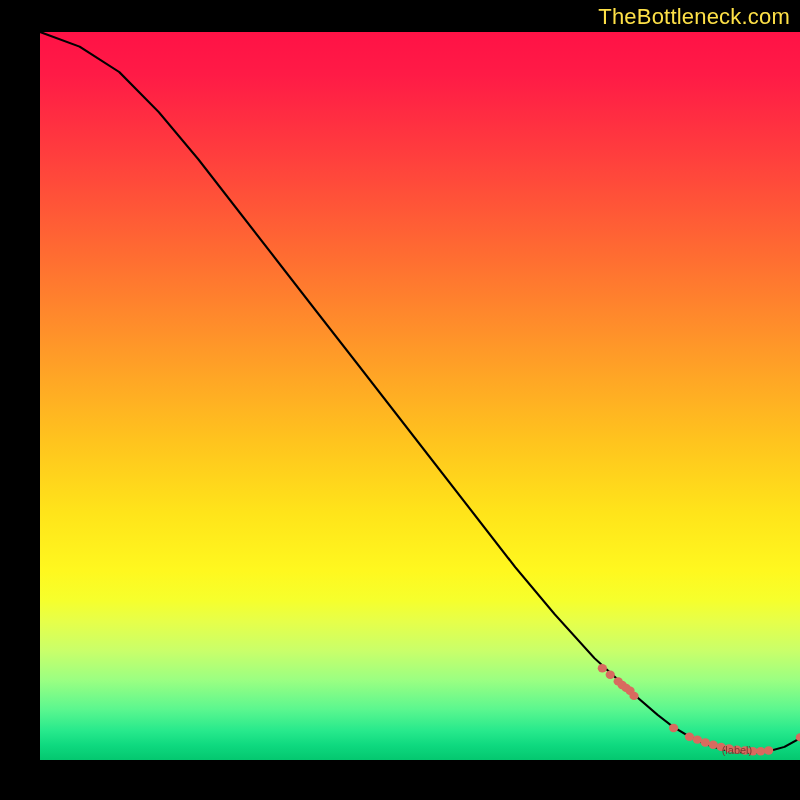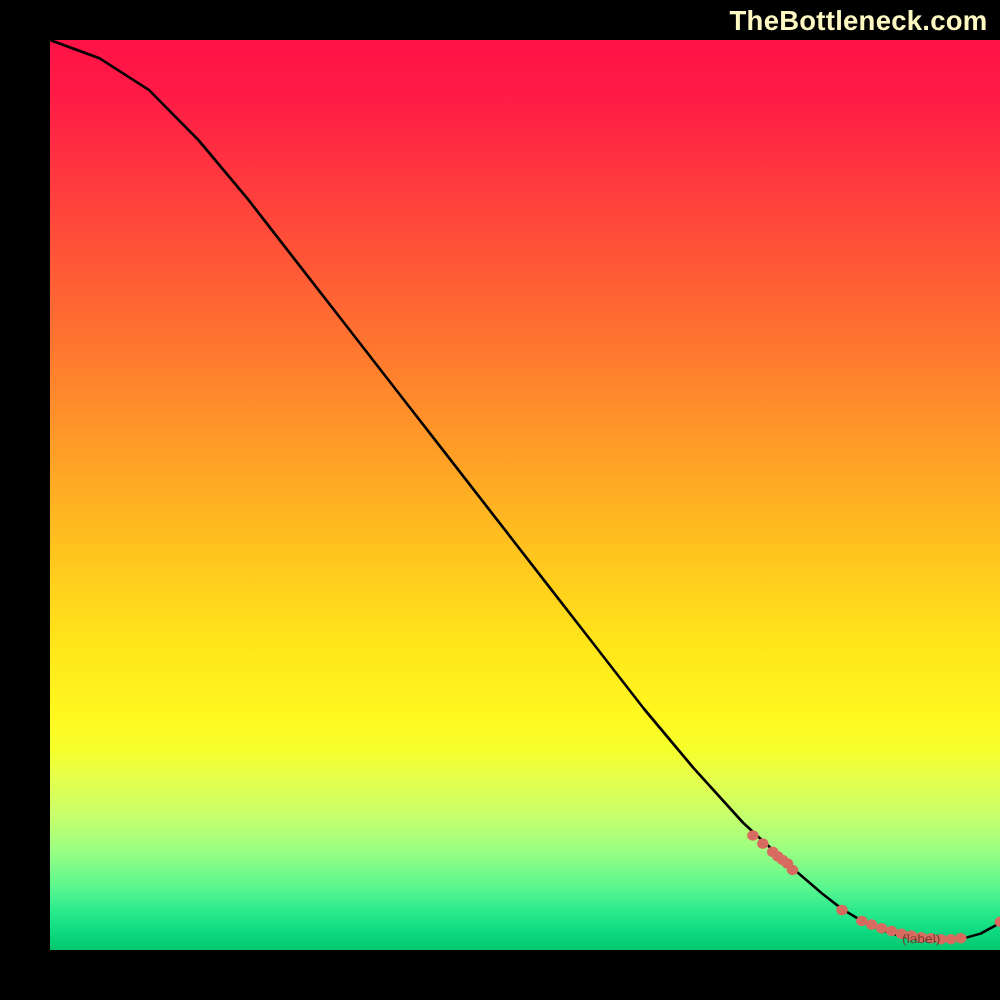--- a/index.html
+++ b/index.html
@@ -14,23 +14,23 @@
   .frame {
     position: relative;
     width: 800px;
     height: 800px;
     background: #000;
   }
   .watermark {
     position: absolute;
     top: 4px;
     right: 10px;
-    color: #fef9c3;
+    color: #fde047;
     font-size: 22px;
-    font-weight: 700;
+    font-weight: 400;
     letter-spacing: 0.2px;
     user-select: none;
   }
   .plot-area {
     position: absolute;
     left: 40px;
     top: 32px;
     width: 792px;
     height: 728px;
   }

